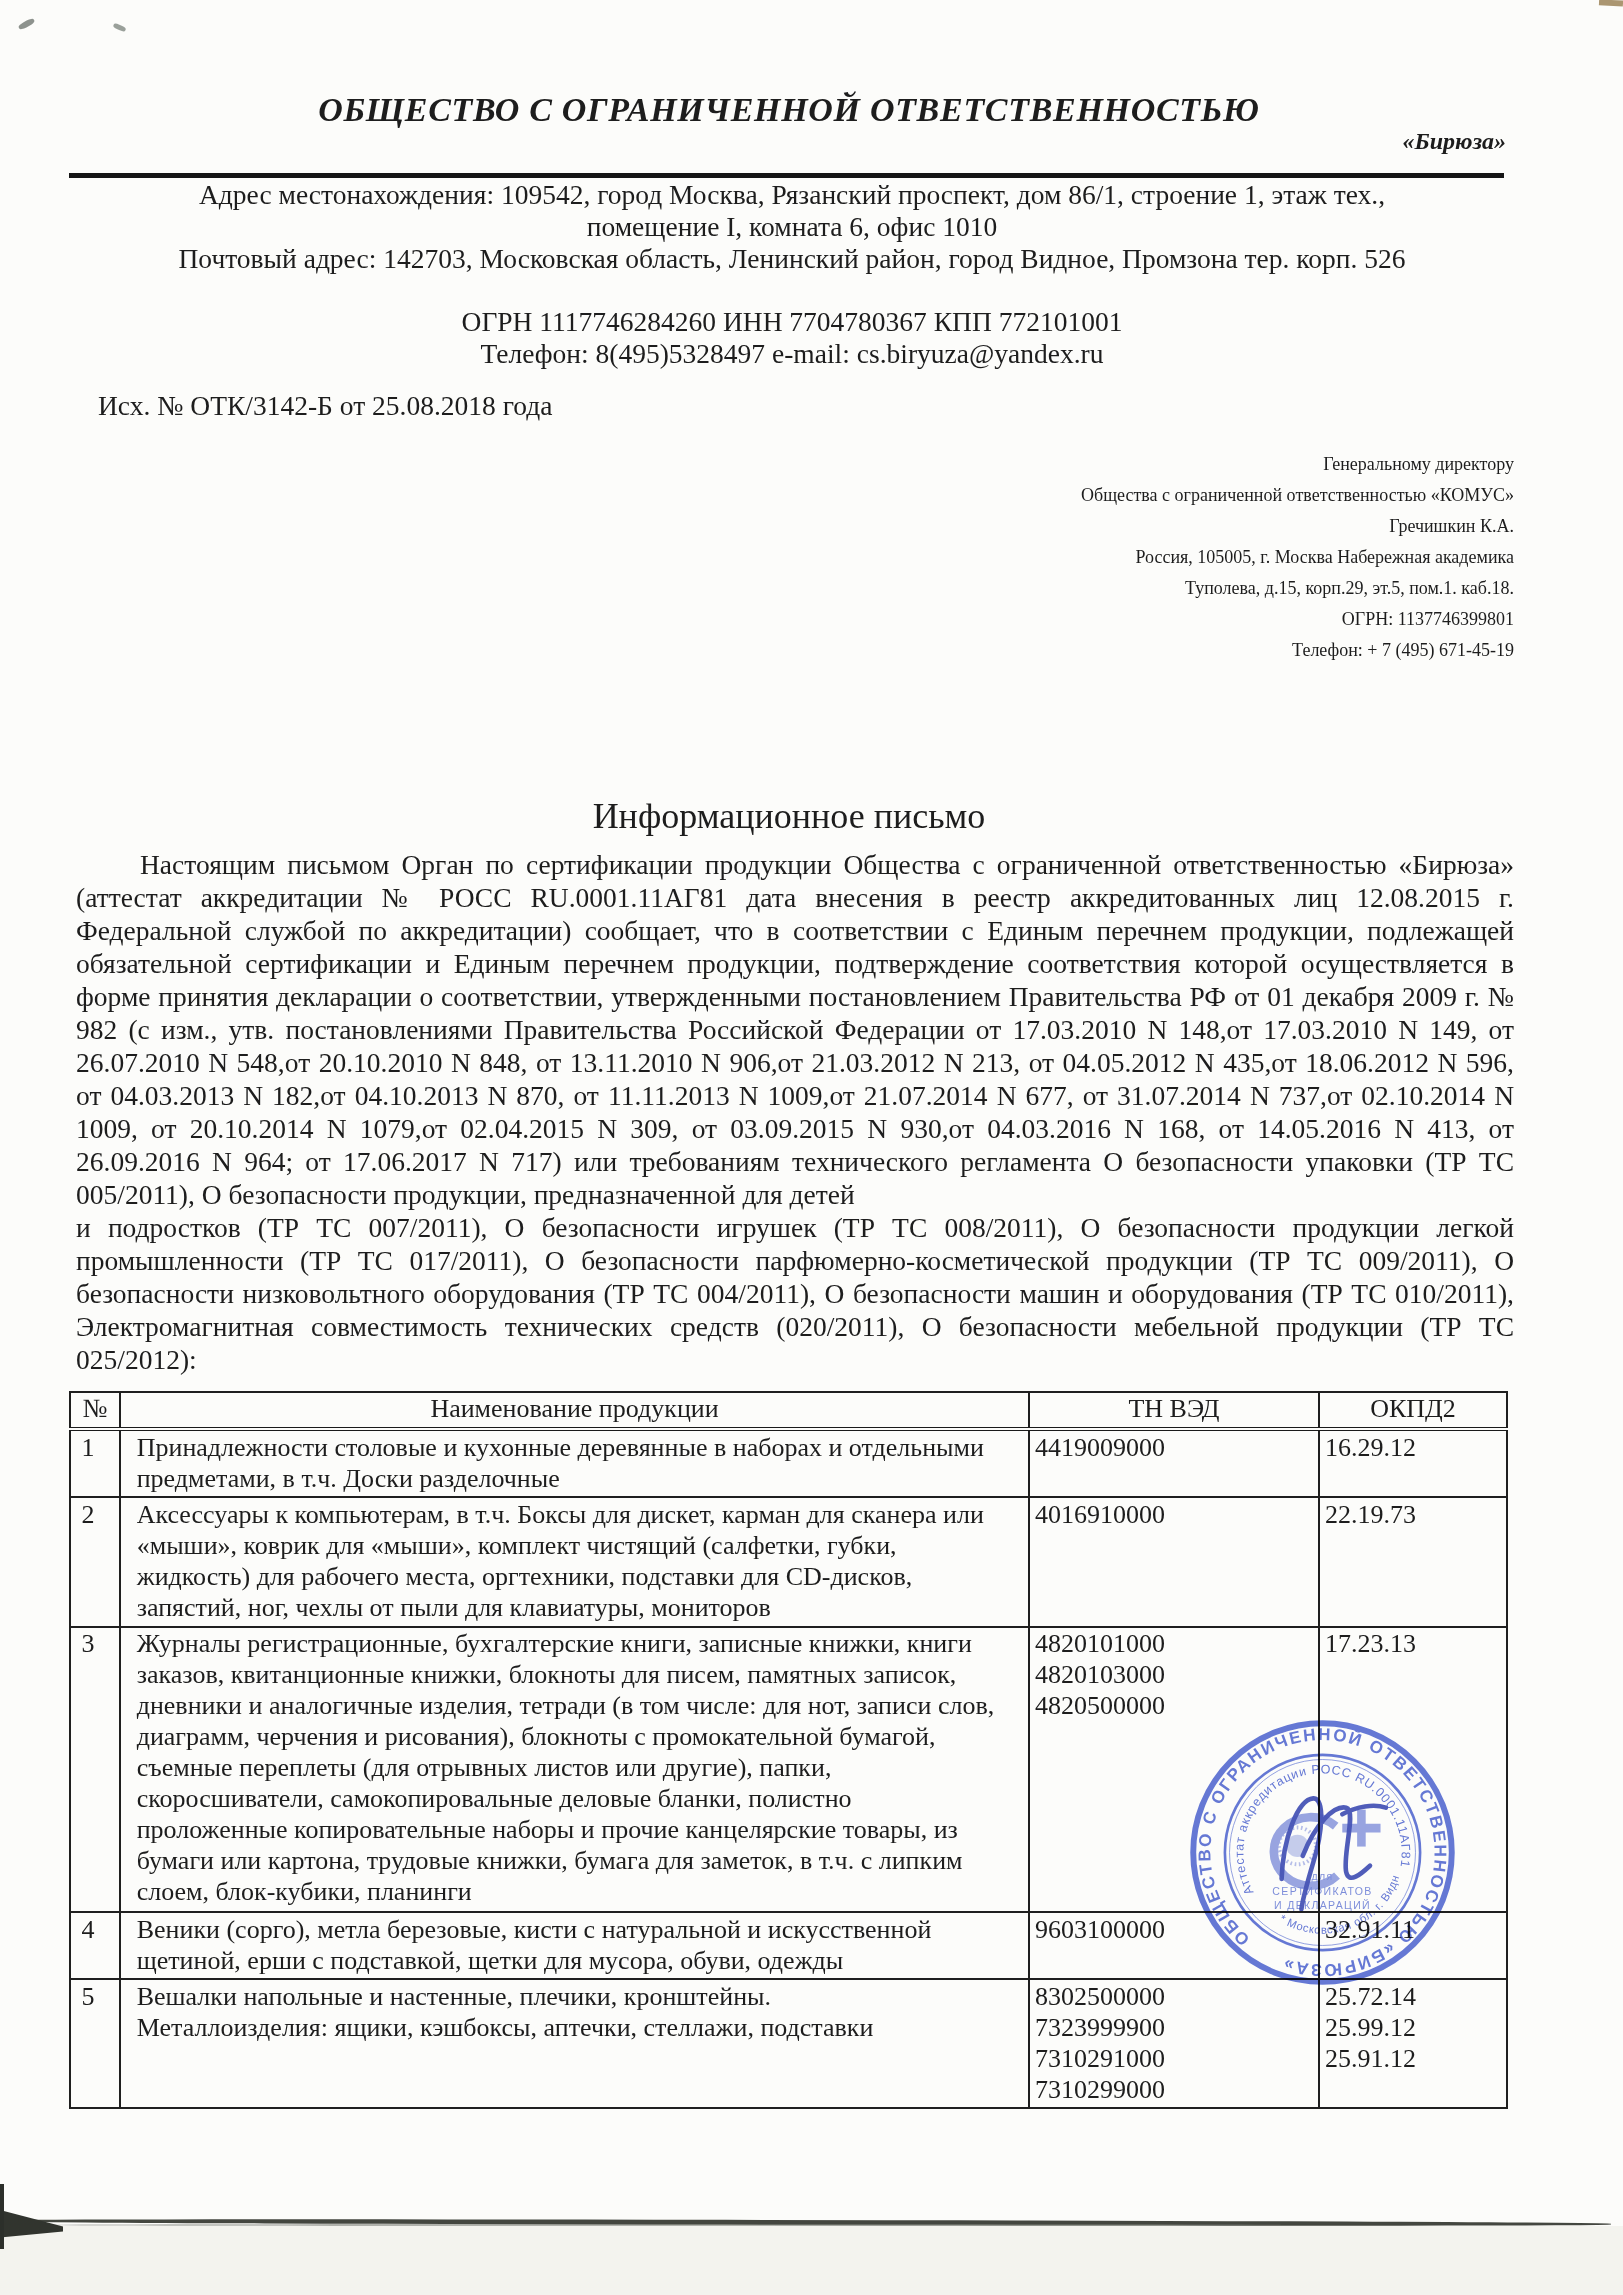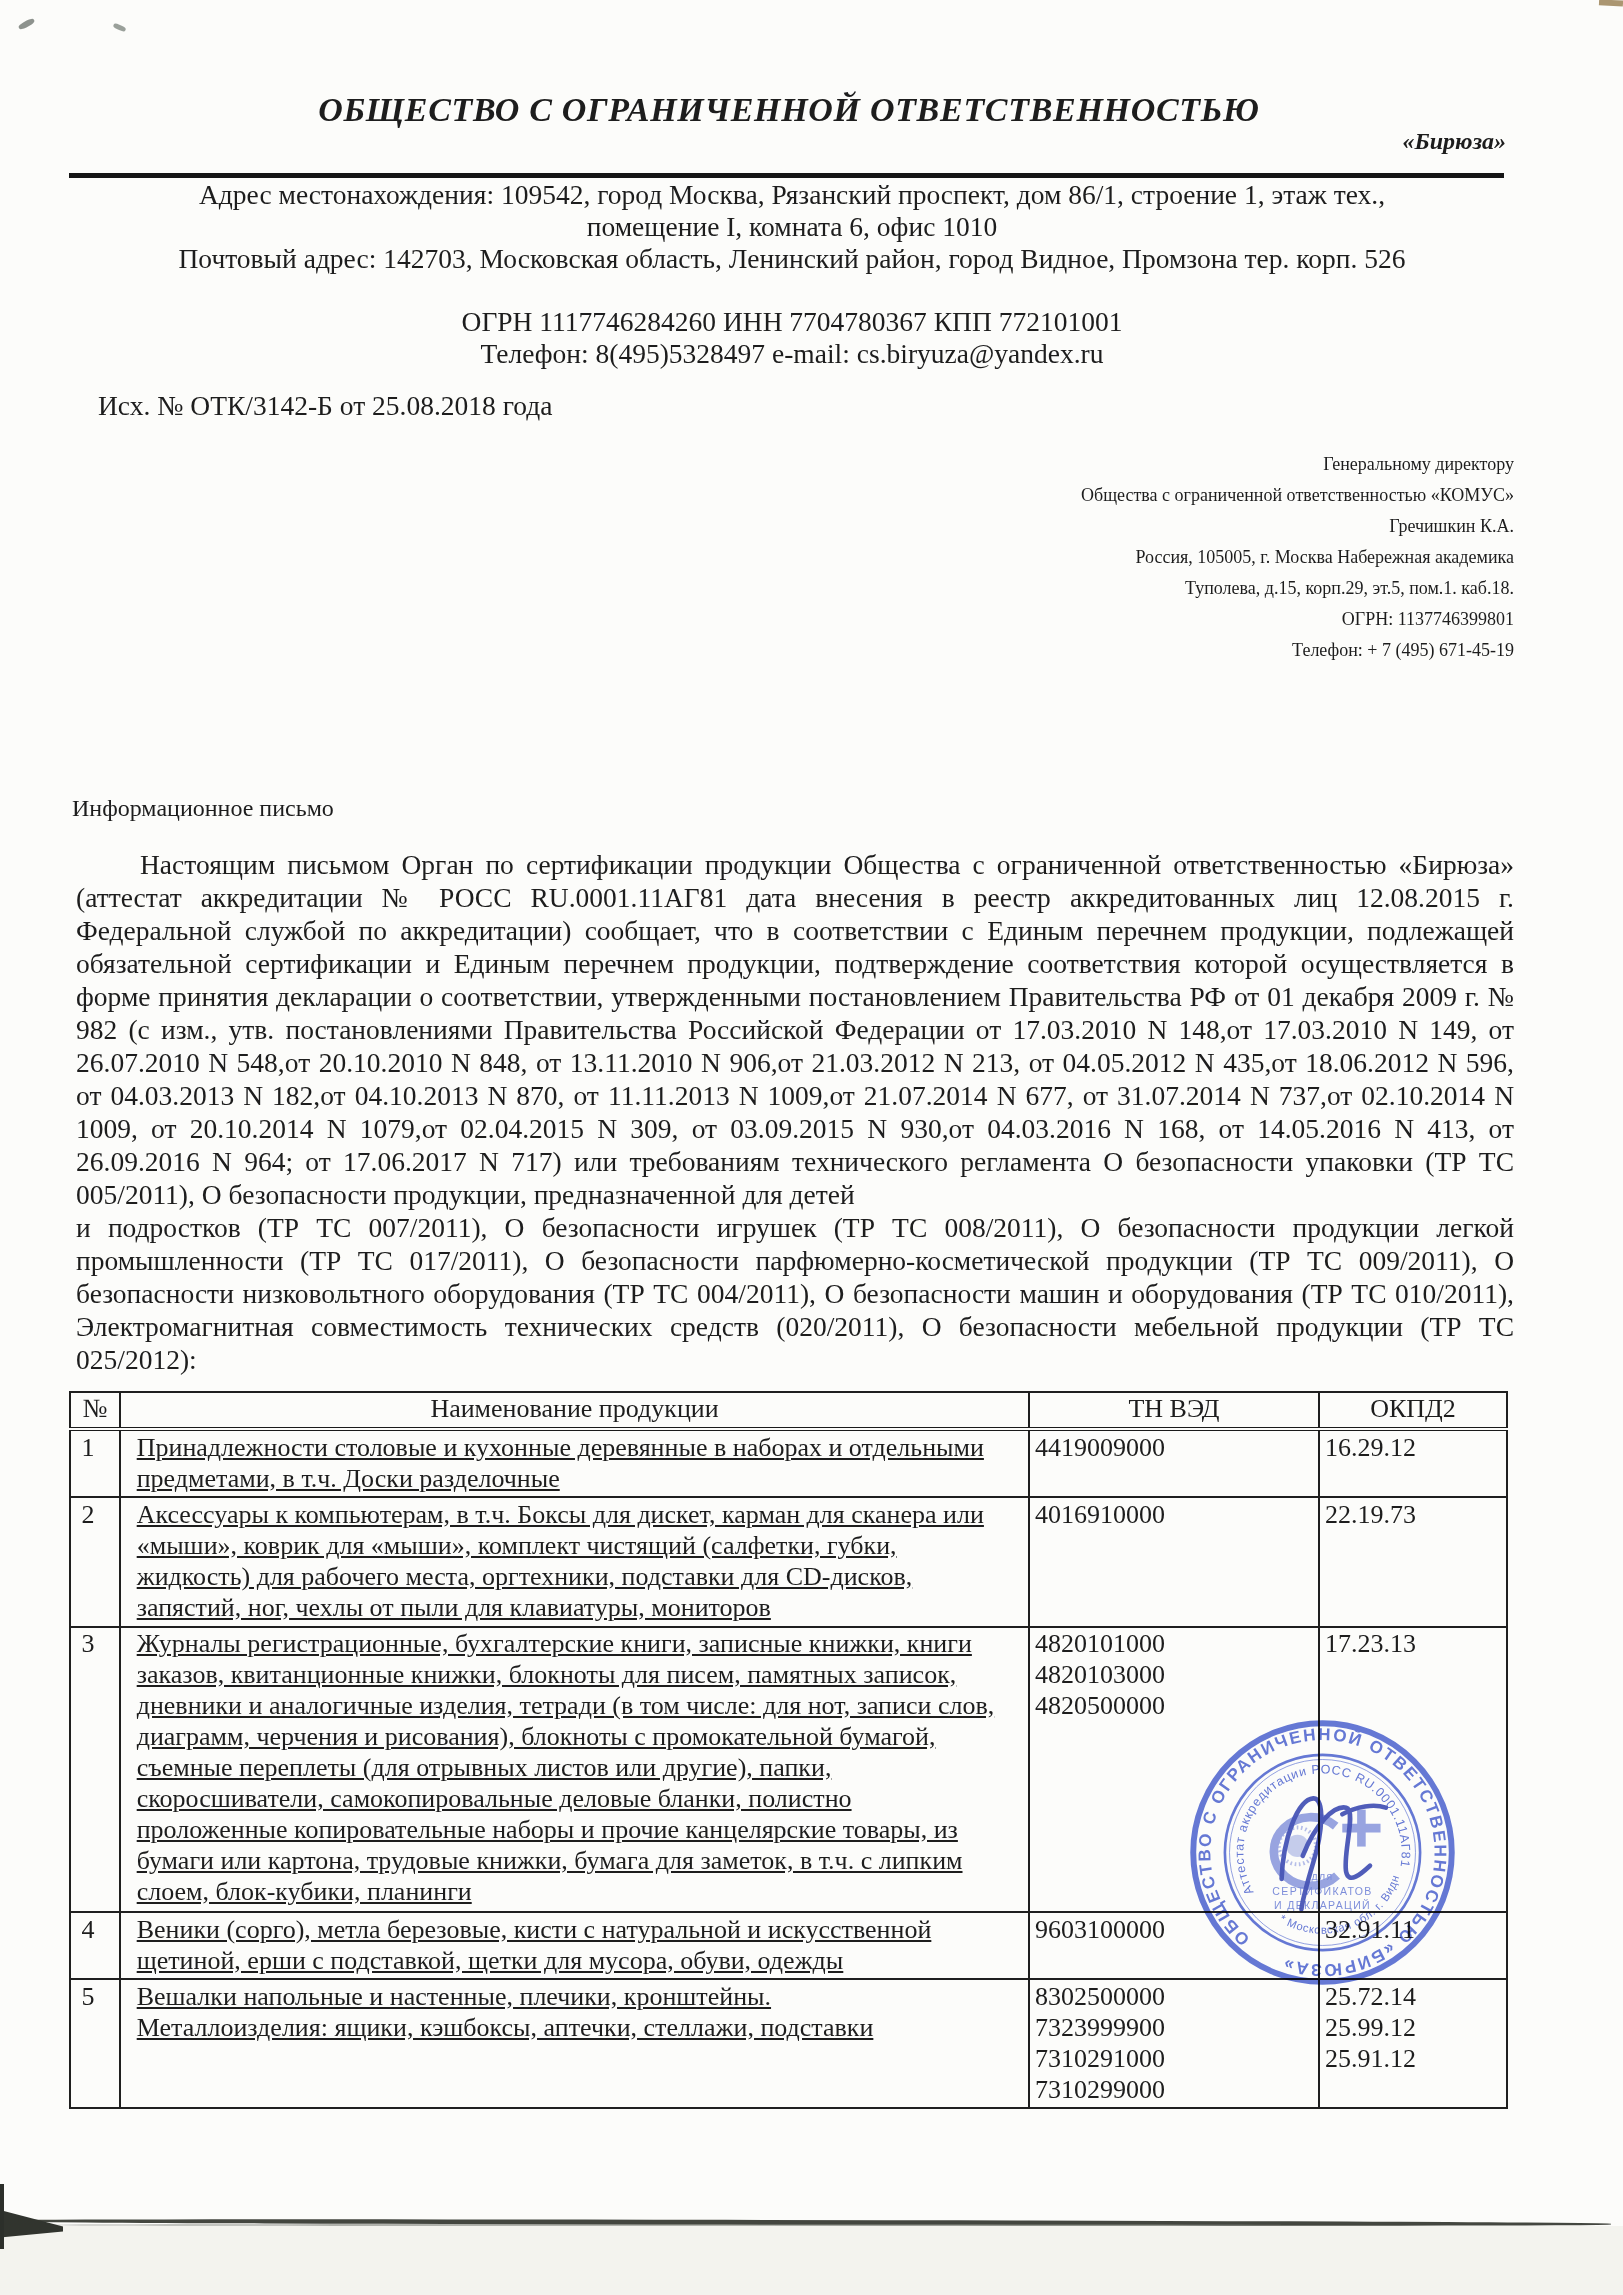--- a/index.html
+++ b/index.html
@@ -16,41 +16,41 @@
   .org-name{top:128px;left:72px;width:1434px;text-align:right;
     font-size:24px;font-weight:bold;font-style:italic;}
   .rule{top:173px;left:69px;width:1435px;height:4.6px;background:#151515;}
   .address{top:179px;left:92px;width:1400px;text-align:center;
     font-size:27.5px;line-height:32px;}
   .regblock{top:306px;left:92px;width:1400px;text-align:center;
     font-size:27.5px;line-height:32px;}
   .ref{top:390px;left:98px;font-size:27.5px;}
   .recipient{top:449px;right:109px;text-align:right;font-size:18px;line-height:31px;}
   
-  .letter-title{top:795px;left:72px;width:1434px;text-align:left;font-size:24px;}
+  .letter-title{top:795px;left:72px;width:1434px;text-align:center;font-size:36px;}
   .letter-body{top:848px;left:76px;width:1438px;font-size:27.5px;line-height:33px;
     text-align:justify;}
   .letter-body p{margin:0;}
   .letter-body p.indent{text-indent:64px;}
   
   .products{top:1391px;left:69px;width:1438px;border-collapse:collapse;
     table-layout:fixed;font-size:26px;line-height:31px;}
   .products col.c-num{width:50px;}
   .products col.c-name{width:909px;}
   .products col.c-tnved{width:290px;}
   .products col.c-okpd{width:188px;}
   .products th,.products td{border:2px solid #1f1f1f;vertical-align:top;
     font-weight:normal;overflow:hidden;}
   .products{border:2.6px solid #1a1a1a;}
   .products th{height:34px;text-align:center;padding:0 2.6px;
     border-bottom:4.6px double #1a1a1a;}
   .products td{padding:0.7px 9.2px 2.6px 15.7px;}
   .products td.t-num{padding-left:10.5px;}
   .products td.t-tnved,.products td.t-okpd{white-space:pre-line;padding-left:5px;}
-  .products td.t-name{white-space:pre-line;padding-right:29px;text-decoration:underline;}
+  .products td.t-name{white-space:pre-line;padding-right:29px;}
   .products tr.r1 td{height:60px;}
   .products tr.r2 td{height:124px;}
   .products tr.r3 td{height:280px;}
   .products tr.r4 td{height:60px;}
   .products tr.r5 td{height:123px;}
   
   .stamp{top:1714px;left:1184px;width:277px;height:277px;
     mix-blend-mode:multiply;opacity:.93;}
   
   .mark-tl-1{top:21px;left:18.3px;width:17px;height:5.9px;background:#8d928d;

